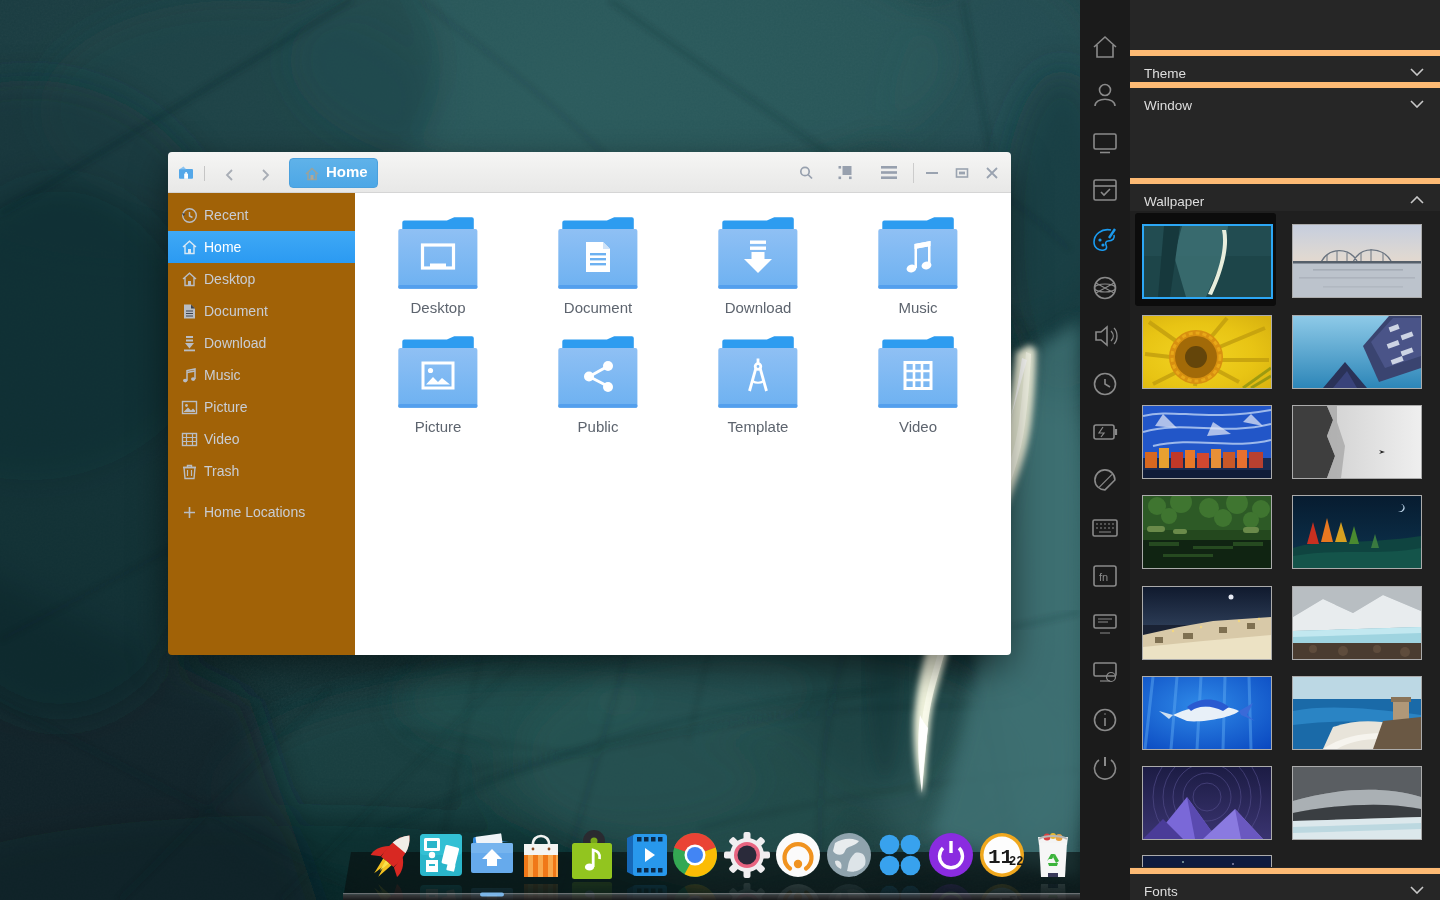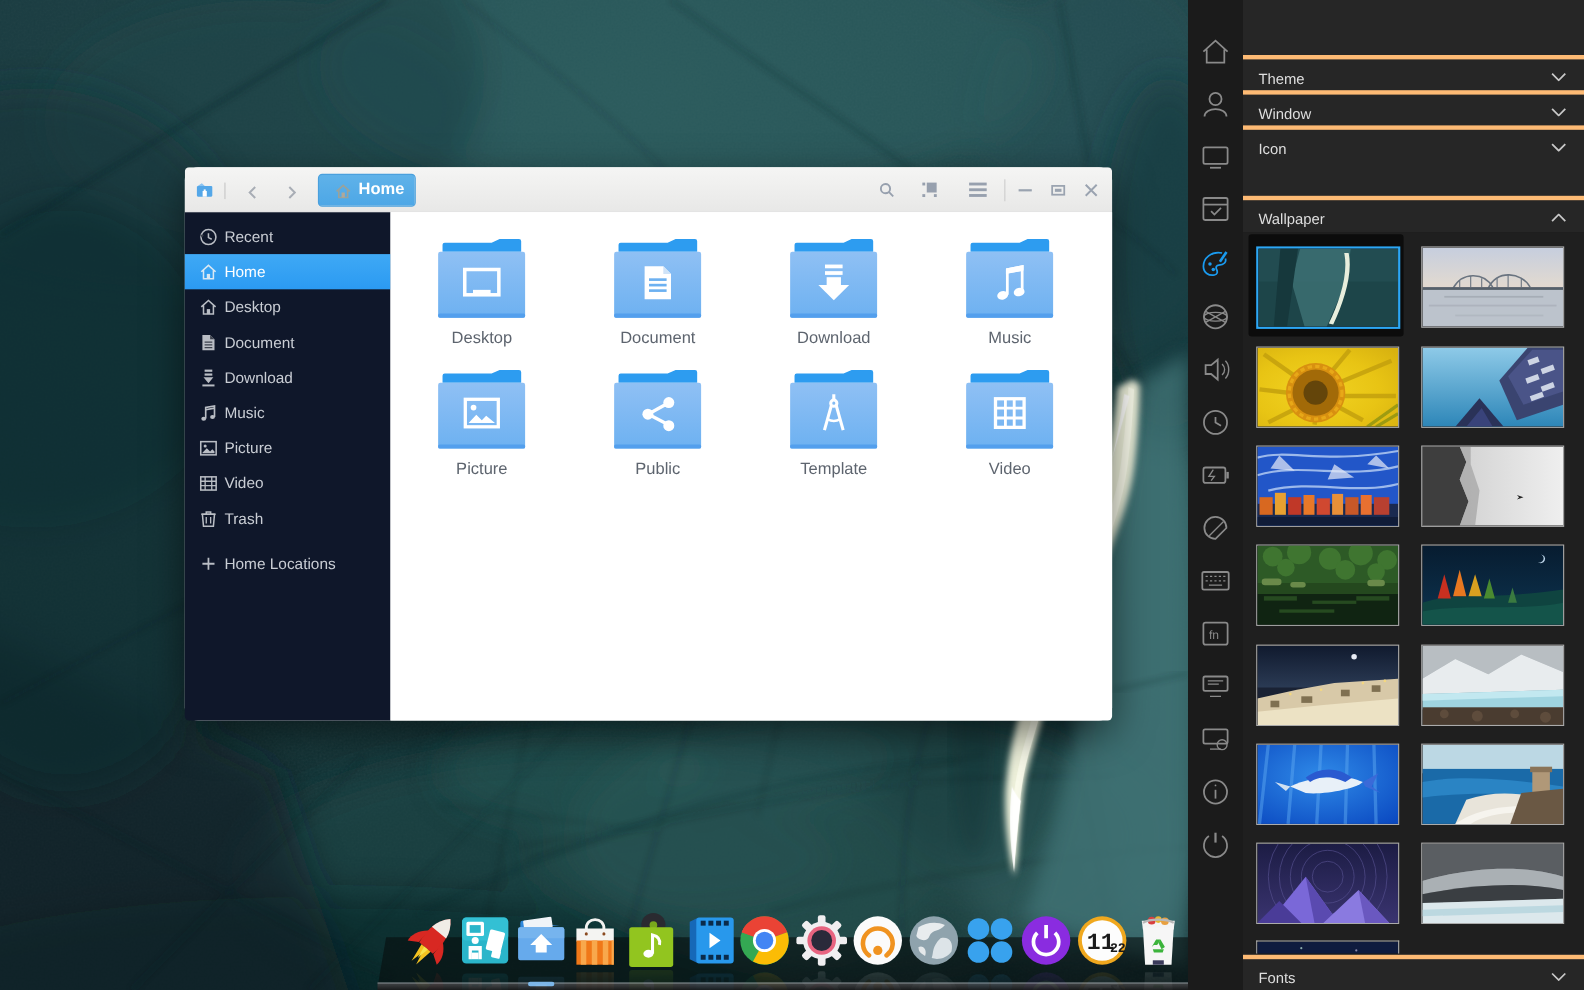--- a/index.html
+++ b/index.html
@@ -1,19 +1,19 @@
 <!DOCTYPE html>
 <html><head>
 <meta charset="utf-8">
 <style>
   * { margin:0; padding:0; box-sizing:border-box; }
   html,body { width:1440px; height:900px; overflow:hidden; font-family:"Liberation Sans", sans-serif; }
   #stage { position:absolute; top:0; left:0; width:1440px; height:900px; background:#16393c; }
   .abs { position:absolute; }
-  .ccrow { left:0; width:310px; height:32px; border-top:4px solid #fdba74; color:#dedede; font-size:13.5px; line-height:35px; padding-left:14px; }
+  .ccrow { left:0; width:310px; height:32px; border-top:6px solid #fdba74; color:#dedede; font-size:13.5px; line-height:35px; padding-left:14px; }
   .ccrow .chev { position:absolute; right:16px; top:12px; }
   .wpt { position:absolute; width:130px; height:74px; border:1px solid #ababab; overflow:hidden; }
   .wpt svg { position:absolute; top:0; left:0; }
   .sbitem { position:absolute; left:0; width:187px; height:32px; color:#c9cdd4; font-size:14px; line-height:32px; }
   .sbitem .lbl { position:absolute; left:36px; top:0; }
   .sbitem svg { position:absolute; left:13px; top:8px; }
   .fitem { position:absolute; width:120px; text-align:center; }
   .fitem .flbl { position:absolute; top:82px; width:120px; left:0; text-align:center; font-size:15px; color:#5d646e; }
   .fitem svg { position:absolute; left:20px; top:0; }
 </style>
@@ -324,21 +324,21 @@
         </svg>
       <svg class="abs" style="left:785px;top:13px;" width="18" height="16" viewBox="0 0 18 16">
           <rect x="3.5" y="4" width="11" height="8" fill="none" stroke="#9aa3b0" stroke-width="1.6"></rect>
           <rect x="6" y="6.6" width="6" height="2.8" fill="#9aa3b0"></rect>
         </svg>
       <svg class="abs" style="left:815px;top:13px;" width="18" height="16" viewBox="0 0 18 16">
           <path d="M4,3 L14,13 M14,3 L4,13" stroke="#9aa3b0" stroke-width="1.8"></path>
         </svg>
     </div>
 
-    <div class="abs" style="left:0;top:41px;width:187px;height:462px;background:#0f172a;border-radius:0 0 0 4px;">
+    <div class="abs" style="left:0;top:41px;width:187px;height:462px;background:#a16207;border-radius:0 0 0 4px;">
       <div class="sbitem" style="top:6px;">
           <svg width="17" height="17" viewBox="0 0 17 17">
             <circle cx="8.5" cy="8.5" r="6.8" fill="none" stroke="#b9bdc4" stroke-width="1.4"></circle>
             <path d="M8.5,5 L8.5,9 L11.5,10.5" stroke="#b9bdc4" stroke-width="1.4" fill="none"></path>
             <path d="M1,6 L2.2,9 L4.4,7" fill="#3d424d" stroke="none"></path>
           </svg>
           <span class="lbl">Recent</span>
         </div>
       <div class="sbitem" style="top:38px;background:linear-gradient(#3fa9f5,#2b9af2);color:#ffffff;">
           <svg width="17" height="17" viewBox="0 0 17 17">
@@ -627,23 +627,20 @@
           <path d="M-6,-8 A10.5,10.5 0 1 0 6,-8"></path>
           <path d="M0,-11 L0,-2" stroke-width="2"></path>
         </g>
     </svg>
   </div>
   <div class="abs" id="cc" style="left:1130px;top:0;width:310px;height:900px;background:#262626;">
     <div class="abs ccrow" style="top:50px;">Theme<svg class="chev" width="14" height="8" viewBox="0 0 14 8">
           <path d="M1,1 L7,7 L13,1" fill="none" stroke="#c8c8c8" stroke-width="1.6"></path>
         </svg></div>
     <div class="abs ccrow" style="top:82px;">Window<svg class="chev" width="14" height="8" viewBox="0 0 14 8">
-          <path d="M1,1 L7,7 L13,1" fill="none" stroke="#c8c8c8" stroke-width="1.6"></path>
-        </svg></div>
-    <div class="abs ccrow" style="top:114px;">Icon<svg class="chev" width="14" height="8" viewBox="0 0 14 8">
           <path d="M1,1 L7,7 L13,1" fill="none" stroke="#c8c8c8" stroke-width="1.6"></path>
         </svg></div>
     <div class="abs ccrow" style="top:178px;">Wallpaper<svg class="chev" width="14" height="8" viewBox="0 0 14 8">
           <path d="M1,7 L7,1 L13,7" fill="none" stroke="#c8c8c8" stroke-width="1.6"></path>
         </svg></div>
     <div class="abs" id="wpgrid" style="left:0;top:211px;width:310px;height:656px;background:#1f1f1f;overflow:hidden;">
 
       <div class="abs" style="left:5px;top:2px;width:141px;height:93px;background:#0c0c0c;border-radius:3px;"></div>
 
       <div class="wpt" style="left:12px;top:13px;border:2px solid #2ca7f5;width:131px;height:75px;">

